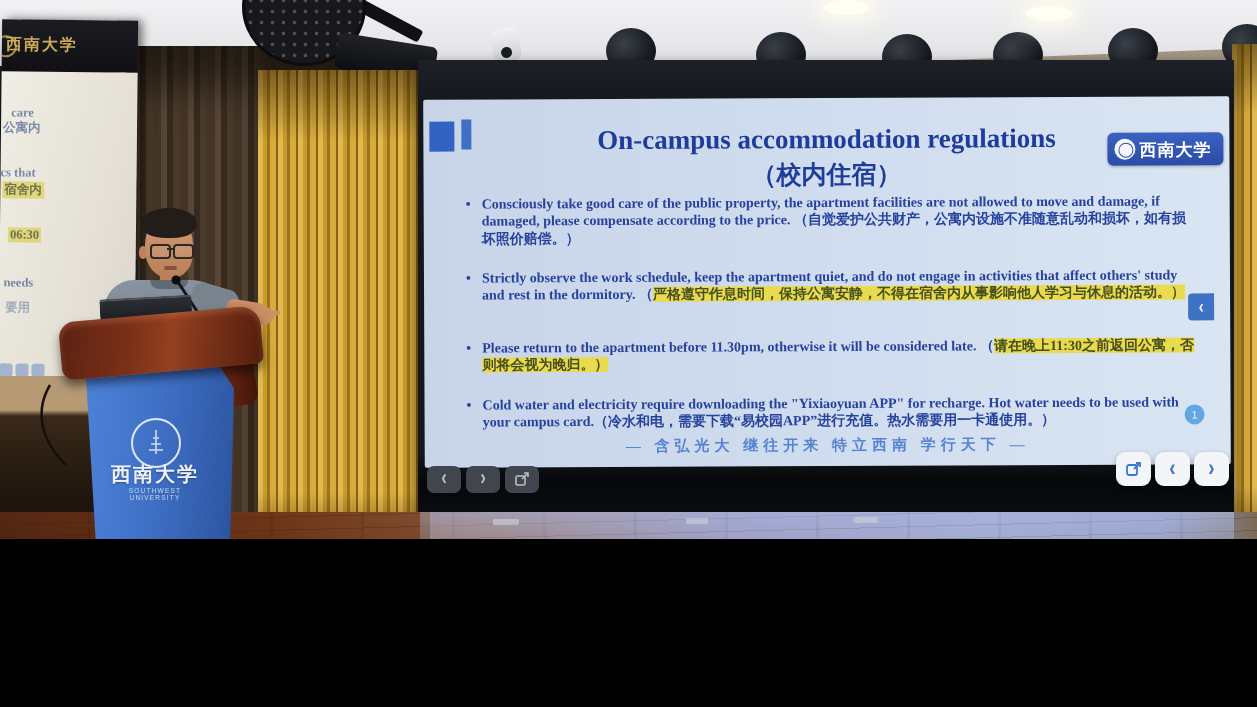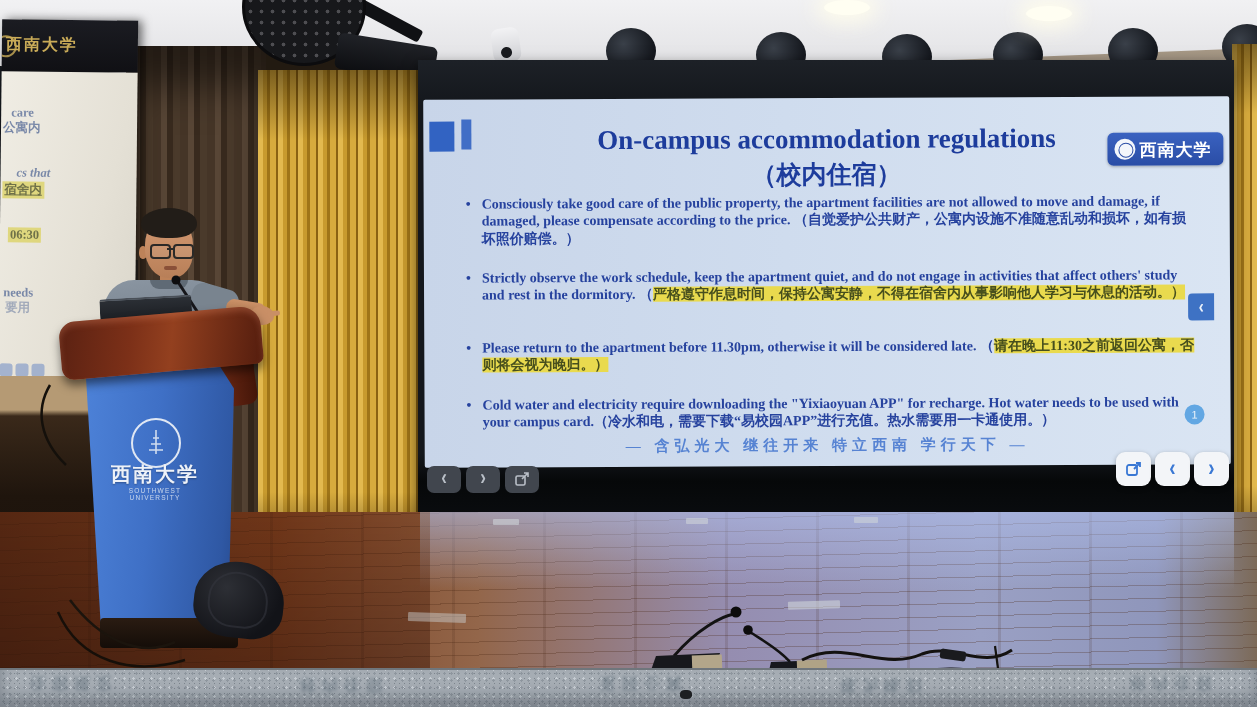--- a/index.html
+++ b/index.html
@@ -1,16 +1,16 @@
 <!DOCTYPE html>
 <html><head>
 <meta charset="utf-8">
 <style>
   html,body{margin:0;padding:0;background:#000;}
-  .stage{position:relative;width:1257px;height:707px;overflow:hidden;background:#15181d;font-family:"Liberation Sans",sans-serif;}
+  .stage{position:relative;width:1257px;height:539px;overflow:hidden;background:#15181d;font-family:"Liberation Sans",sans-serif;}
   .abs{position:absolute;}
 
   
   .ceiling{left:0;top:0;width:1257px;height:110px;background:linear-gradient(180deg,#f1f1f3,#d9d9dc);
     clip-path:polygon(0 0,1257px 0,1257px 52px,900px 62px,560px 72px,420px 70px,180px 76px,0 66px);z-index:1;}
   .recess{left:556px;top:48px;width:701px;height:52px;background:linear-gradient(180deg,#a89a87,#8b8070);
     clip-path:polygon(4px 24px,344px 14px,701px 0,701px 40px,4px 50px);z-index:1;}
   .dome{width:50px;height:46px;border-radius:50%;background:radial-gradient(circle at 35% 35%,#3a4049,#15181e 70%);z-index:2;}
   .downlight{width:46px;height:15px;border-radius:50%;background:#fffef2;box-shadow:0 0 20px 9px rgba(255,253,235,.85);z-index:2;}
   .stagelight{left:242px;top:-52px;width:118px;height:112px;border-radius:50%;background:#17181b;
@@ -148,24 +148,24 @@
   <div class="abs window-panel"></div>
 
   <div class="abs proj">
     <div class="proj-head">
       <span class="proj-seal"></span>
       <span class="proj-logo">西南大学</span>
     </div>
     <div class="proj-body">
       <span class="frag" style="left:10px;top:34px;">care</span>
       <span class="frag" style="left:2px;top:48px;">公寓内</span>
-      <span class="frag" style="left:16px;top:94px;font-style:italic;">cs that</span>
-      <span class="frag hl-frag" style="left:2px;top:110px;text-decoration:underline;">宿舍内</span>
+      <span class="frag" style="left:0;top:94px;">cs that</span>
+      <span class="frag hl-frag" style="left:2px;top:110px;">宿舍内</span>
       <span class="frag hl-frag" style="left:8px;top:156px;">06:30</span>
-      <span class="frag" style="left:4px;top:214px;">needs</span>
+      <span class="frag" style="left:4px;top:204px;">needs</span>
       <span class="frag" style="left:6px;top:228px;opacity:.55;">要用</span>
       <span class="proj-ico" style="left:1px;top:292px;"></span>
       <span class="proj-ico" style="left:17px;top:292px;"></span>
       <span class="proj-ico" style="left:33px;top:292px;"></span>
     </div>
   </div>
 
   <div class="presenter">
     <div class="abs sideburn" style="z-index:7;"></div>
     <div class="abs ear" style="z-index:7;"></div>

